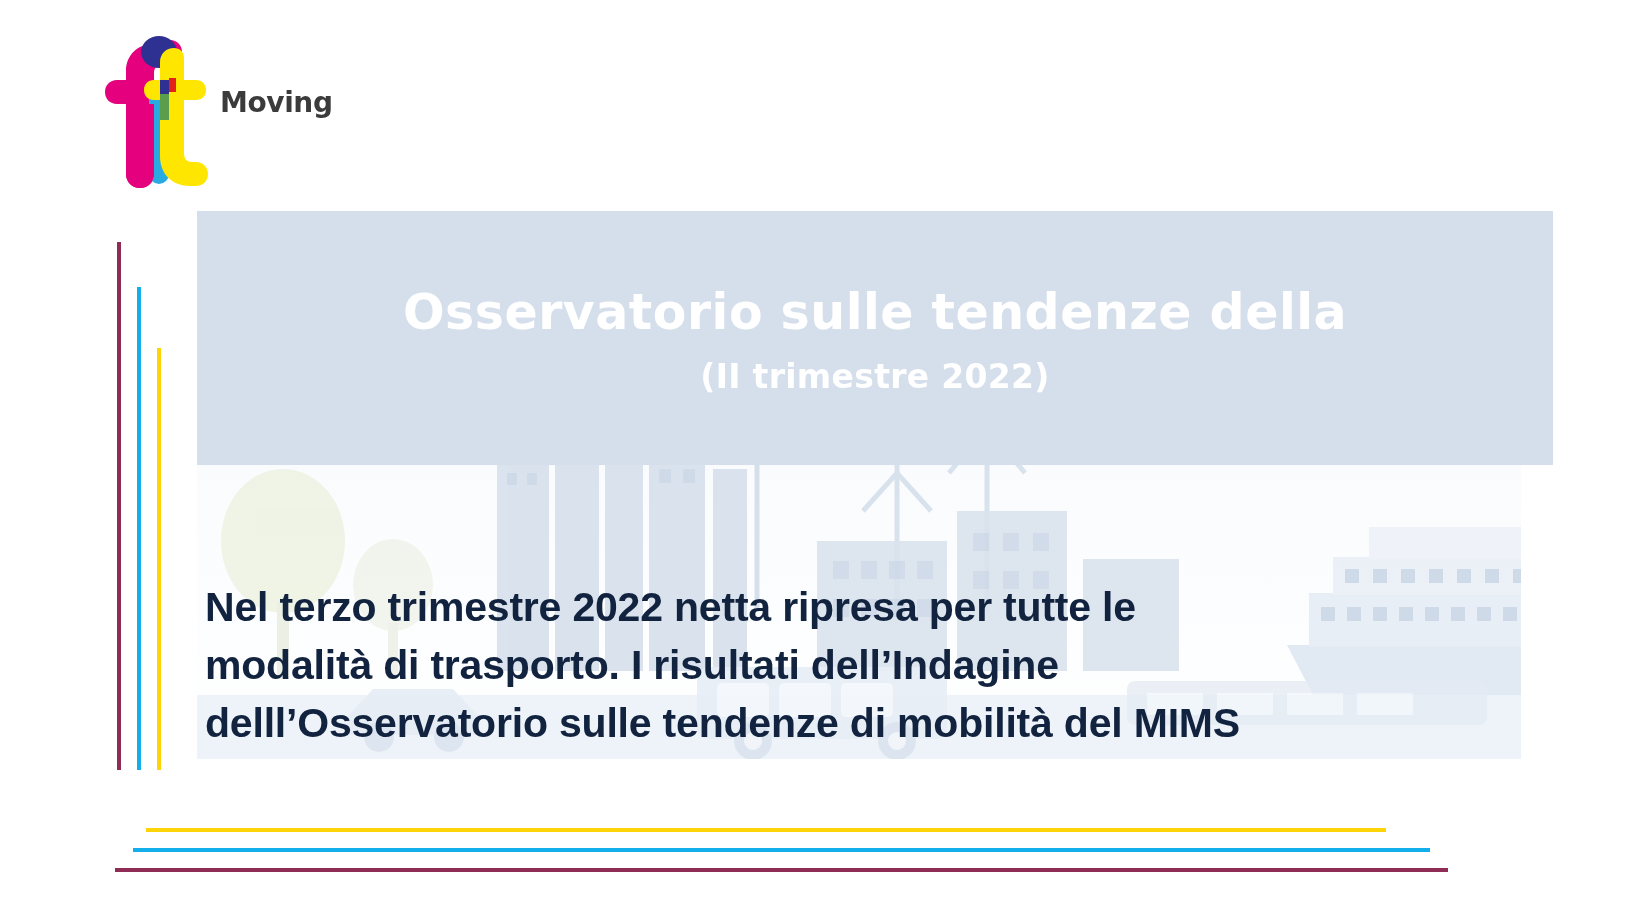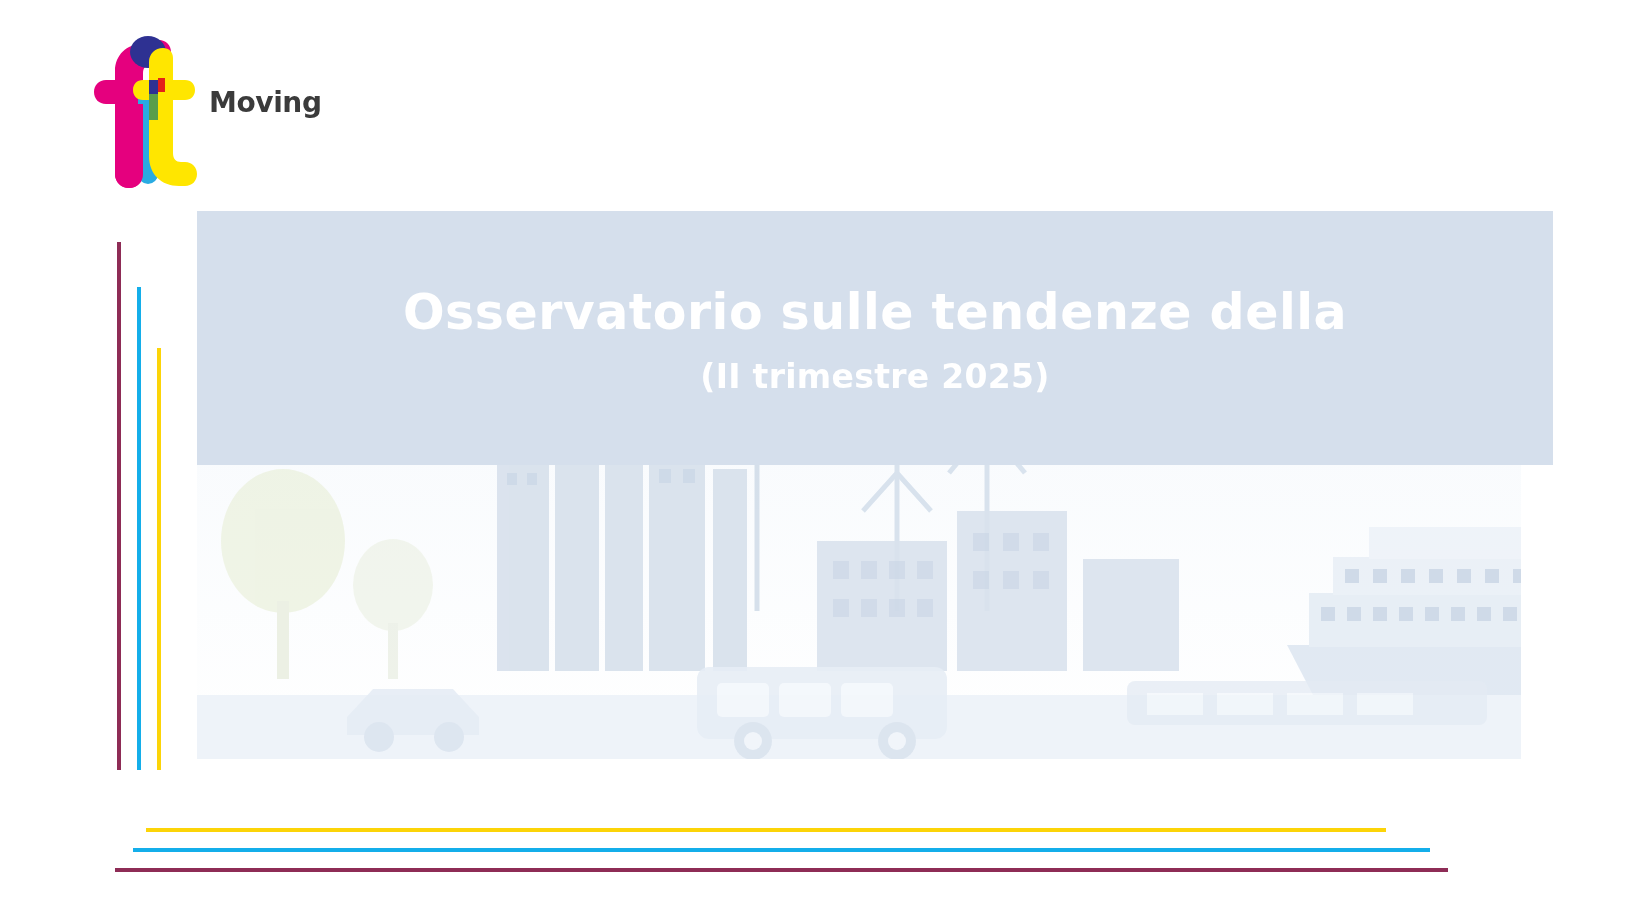--- a/index.html
+++ b/index.html
@@ -14,21 +14,21 @@
     position: relative;
     width: 1640px;
     height: 924px;
     background: #ffffff;
     overflow: hidden;
   }
 
   
   .logo-wrap {
     position: absolute;
-    left: 93px;
+    left: 104px;
     top: 28px;
     width: 300px;
     height: 170px;
   }
   .logo-mark {
     position: absolute;
     left: 0;
     top: 0;
     width: 104px;
     height: 164px;
@@ -319,21 +319,26 @@
         <rect x="950" y="482" width="56" height="22" fill="#f3f7fb"></rect>
         <rect x="1020" y="482" width="56" height="22" fill="#f3f7fb"></rect>
         <rect x="1090" y="482" width="56" height="22" fill="#f3f7fb"></rect>
         <rect x="1160" y="482" width="56" height="22" fill="#f3f7fb"></rect>
       </g>
     </svg>
   </div>
 
   <div class="title-banner">
     <div class="title-line">Osservatorio sulle tendenze della</div>
-    <div class="title-sub">(II trimestre 2025)</div>
+    <div class="title-sub">(II trimestre 2022)</div>
   </div>
 
+  <div class="body-text">
+    <div>Nel terzo trimestre 2022 netta ripresa per tutte le</div>
+    <div>modalità di trasporto. I risultati dell’Indagine</div>
+    <div>delll’Osservatorio sulle tendenze di mobilità del MIMS</div>
+  </div>
 
   <div class="hrule hrule-yellow"></div>
   <div class="hrule hrule-cyan"></div>
   <div class="hrule hrule-maroon"></div>
 
 </div>
 
 </body></html>

